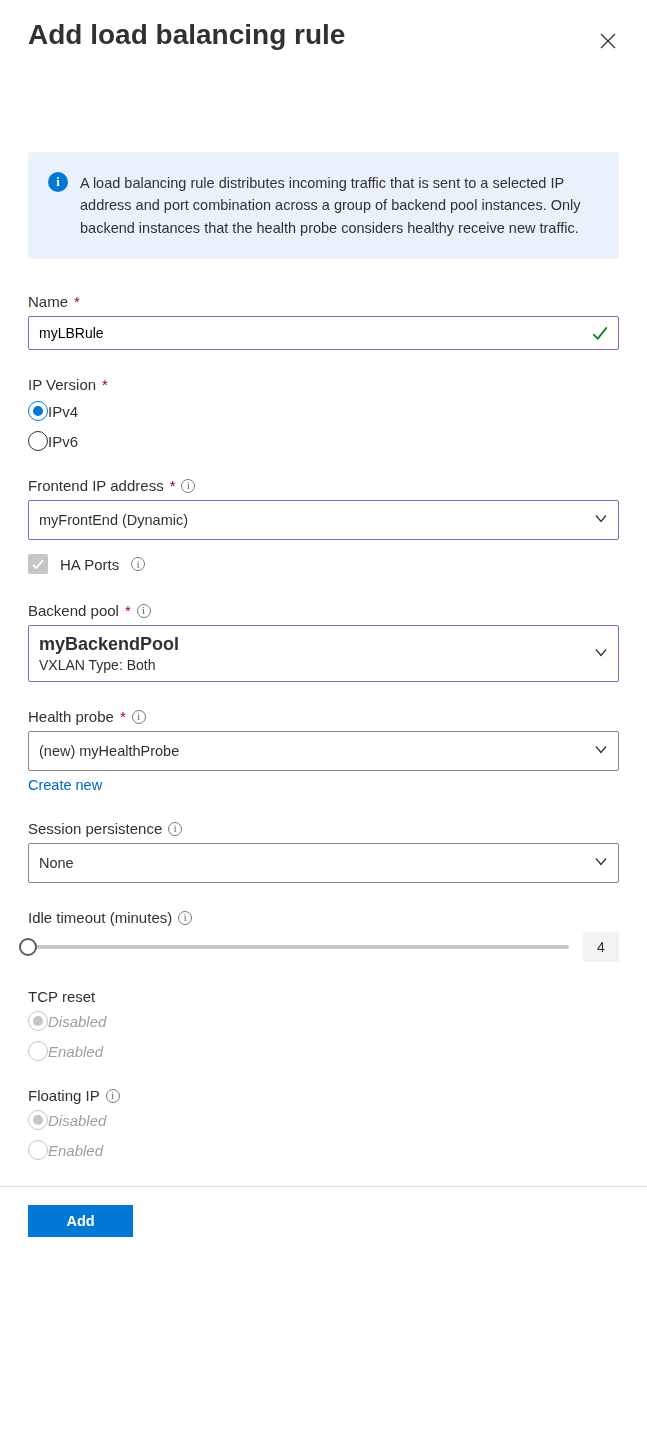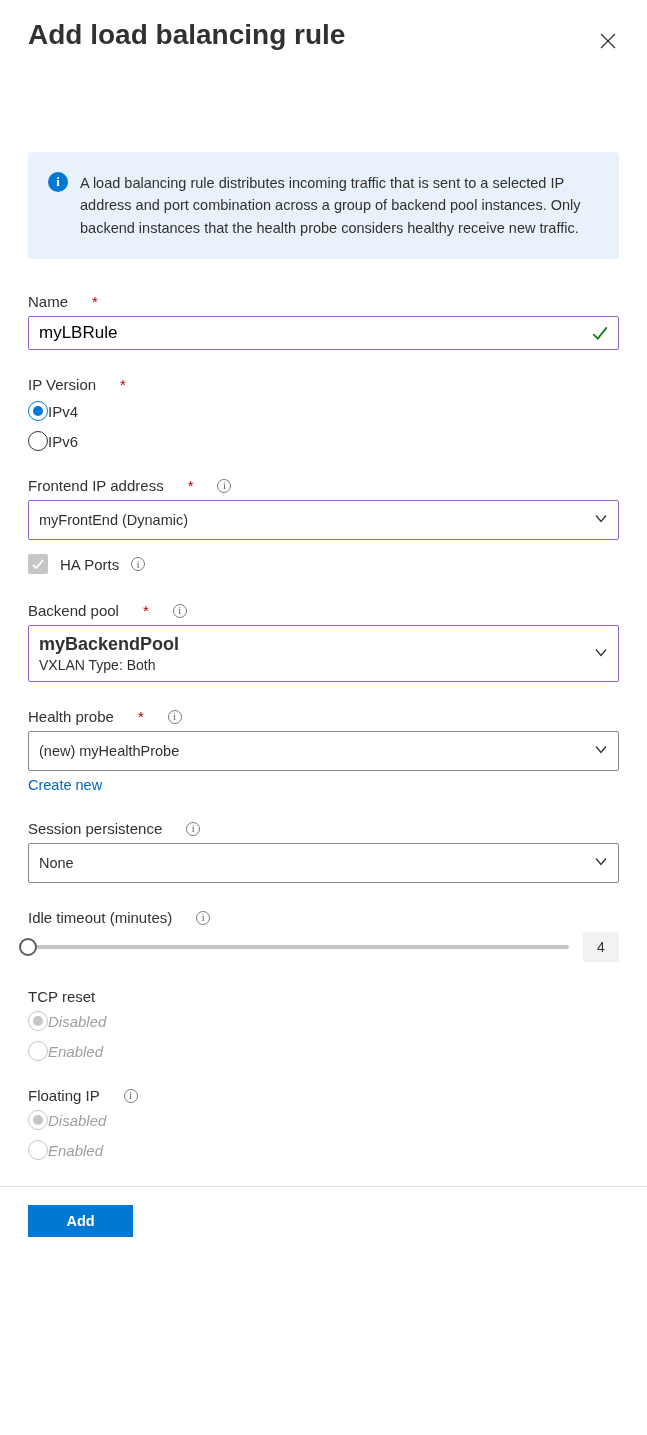--- a/index.html
+++ b/index.html
@@ -19,27 +19,27 @@
   .header{display:flex;align-items:flex-end;justify-content:space-between;margin-bottom:100px;}
   h1{font-size:28px;font-weight:600;margin:0;line-height:1.2;}
   .close{width:22px;height:22px;cursor:pointer;display:flex;align-items:center;justify-content:center;margin-top:4px;}
   .close svg{width:16px;height:16px;}
 
   .info-box{background:var(--info-bg);padding:20px 31px 20px 52px;border-radius:4px;position:relative;margin-bottom:34px;}
   .info-box .info-icon{position:absolute;left:20px;top:20px;width:20px;height:20px;border-radius:50%;background:var(--accent);display:flex;align-items:center;justify-content:center;}
   .info-box .info-icon::after{content:"i";color:#fff;font-weight:700;font-size:13px;font-family:Georgia,serif;}
   .info-box p{margin:0;font-size:14.5px;line-height:1.55;}
 
-  .field-label{font-size:15px;color:var(--text);margin-bottom:6px;display:flex;align-items:center;gap:24px;}
+  .field-label{font-size:15px;color:var(--text);margin-bottom:6px;display:flex;align-items:center;gap:6px;}
   .req{color:var(--required);}
   .help-icon{width:14px;height:14px;border:1px solid #7a7a7a;border-radius:50%;display:inline-flex;align-items:center;justify-content:center;font-size:10px;color:#5a5a5a;cursor:default;font-family:Georgia,serif;}
   .help-icon::after{content:"i";}
 
   .text-input-wrap{position:relative;margin-bottom:26px;}
-  .text-input{width:100%;height:34px;border:1px solid var(--border-purple);border-radius:2px;padding:0 28px 0 10px;font-size:17px;outline:none;}
+  .text-input{width:100%;height:34px;border:1px solid var(--border-purple);border-radius:2px;padding:0 28px 0 10px;font-size:14px;outline:none;}
   .check-valid{position:absolute;right:10px;top:50%;transform:translateY(-50%);width:18px;height:18px;}
   .check-valid svg{width:18px;height:18px;}
 
   .radio-group{margin-top:8px;margin-bottom:26px;}
   .radio-row{display:flex;align-items:center;margin-bottom:10px;cursor:pointer;}
   .radio{width:20px;height:20px;border:1px solid #323130;border-radius:50%;display:flex;align-items:center;justify-content:center;}
   .radio.selected{border-color:var(--accent);}
   .radio.selected::after{content:"";width:10px;height:10px;border-radius:50%;background:var(--accent);}
   .radio.disabled{border-color:#c8c6c4;}
   .radio.disabled.selected::after{background:#c8c6c4;}

